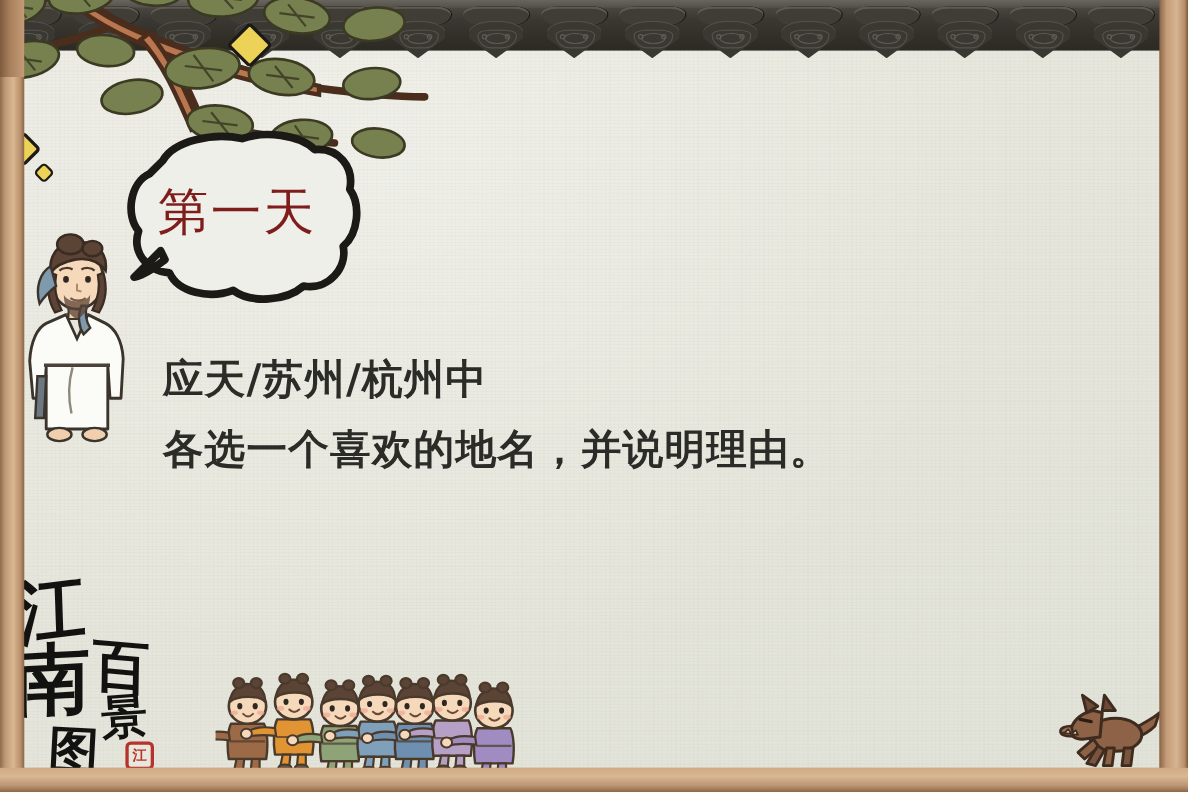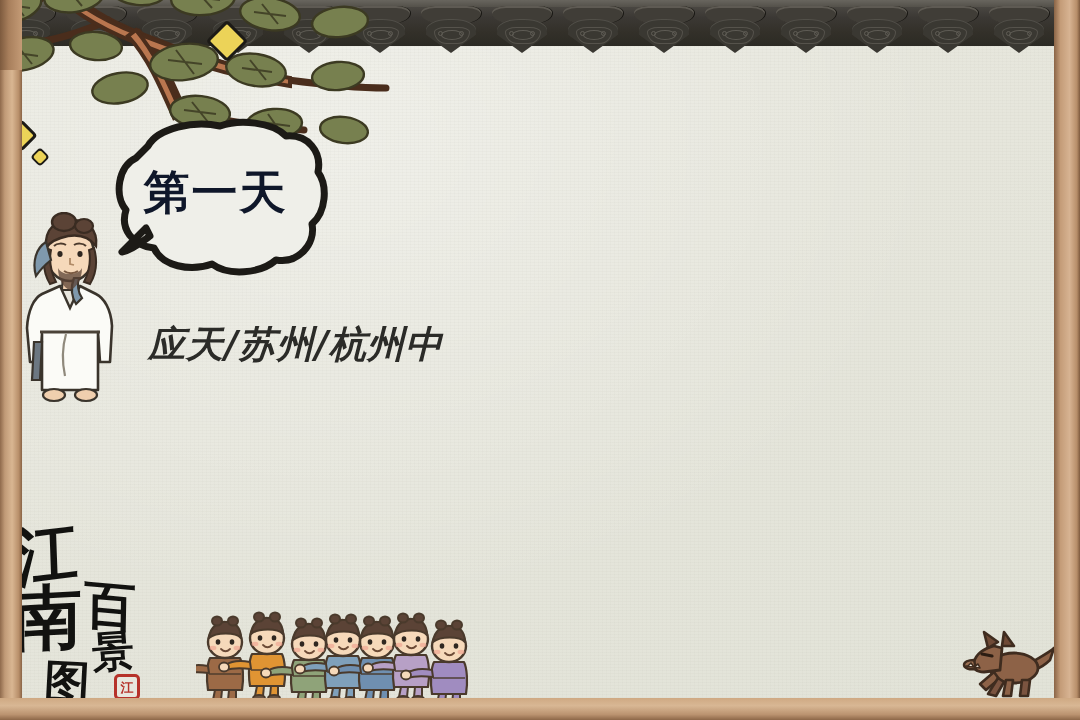--- a/index.html
+++ b/index.html
@@ -101,21 +101,21 @@
 
   
   .pine{position:absolute;left:-12px;top:-16px;width:430px;height:190px;z-index:40;}
 
   
   .bubble-wrap{position:absolute;left:108px;top:118px;width:240px;height:165px;z-index:45;}
   .bubble-text{
     position:absolute;left:0;top:0;width:215px;height:155px;
     display:flex;align-items:center;justify-content:center;
     font-family:"DejaVu Serif","Liberation Serif",serif;
-    font-weight:700;font-size:46px;color:#0f172a;letter-spacing:2px;
+    font-weight:400;font-size:46px;color:#7f1d1d;letter-spacing:2px;
     padding-bottom:6px;
   }
   .spark{position:absolute;z-index:46;}
   .spark i{
     display:block;width:100%;height:100%;
     background:#ecd358;
     border:3px solid #1c1a16;
     transform:rotate(45deg);
     border-radius:4px;
   }
@@ -124,21 +124,21 @@
   .spark.s3{left:33px;top:150px;width:14px;height:14px;}
   .spark.s3 i{border-width:2.4px;}
 
   
   .scholar{position:absolute;left:18px;top:212px;width:104px;height:200px;z-index:44;}
 
   
   .text-block{
     position:absolute;left:148px;top:312px;width:800px;z-index:20;
     font-family:"DejaVu Serif","Liberation Serif",serif;
-    font-weight:700;color:#2b2b28;font-style:italic;
+    font-weight:700;color:#2b2b28;
   }
   .text-line{
     font-size:37px;line-height:64px;letter-spacing:1px;white-space:nowrap;
   }
 
   
   .logo{position:absolute;left:6px;top:510px;width:160px;height:200px;z-index:50;}
   .logo-cn{
     position:absolute;
     font-family:"DejaVu Serif","Liberation Serif",serif;
@@ -392,20 +392,21 @@
       <path d="M56 33 C59 31, 65 31, 68 34" stroke="#4b3a2c" stroke-width="2" fill="none"></path>
       <path d="M52 46 L52 52 L56 53" stroke="#b08a66" stroke-width="1.8" fill="none"></path>
       <path d="M46 59 C50 62, 56 62, 60 59" stroke="#7a5a42" stroke-width="2" fill="none"></path>
 
       <path d="M40 56 C40 68, 46 76, 52 78 C58 76, 64 68, 64 56 C60 64, 44 64, 40 56 Z" fill="#5b4336" opacity=".75"></path>
     </svg>
   </div>
 
   <div class="text-block">
     <div class="text-line">应天/苏州/杭州中</div>
+    <div class="text-line">各选一个喜欢的地名，并说明理由。</div>
   </div>
 
   <div class="logo">
     <div class="logo-cn c1">江</div>
     <div class="logo-cn c2">南</div>
     <div class="logo-cn c3">百</div>
     <div class="logo-cn c4">景</div>
     <div class="logo-cn c5">图</div>
     <div class="seal">江</div>
   </div>

